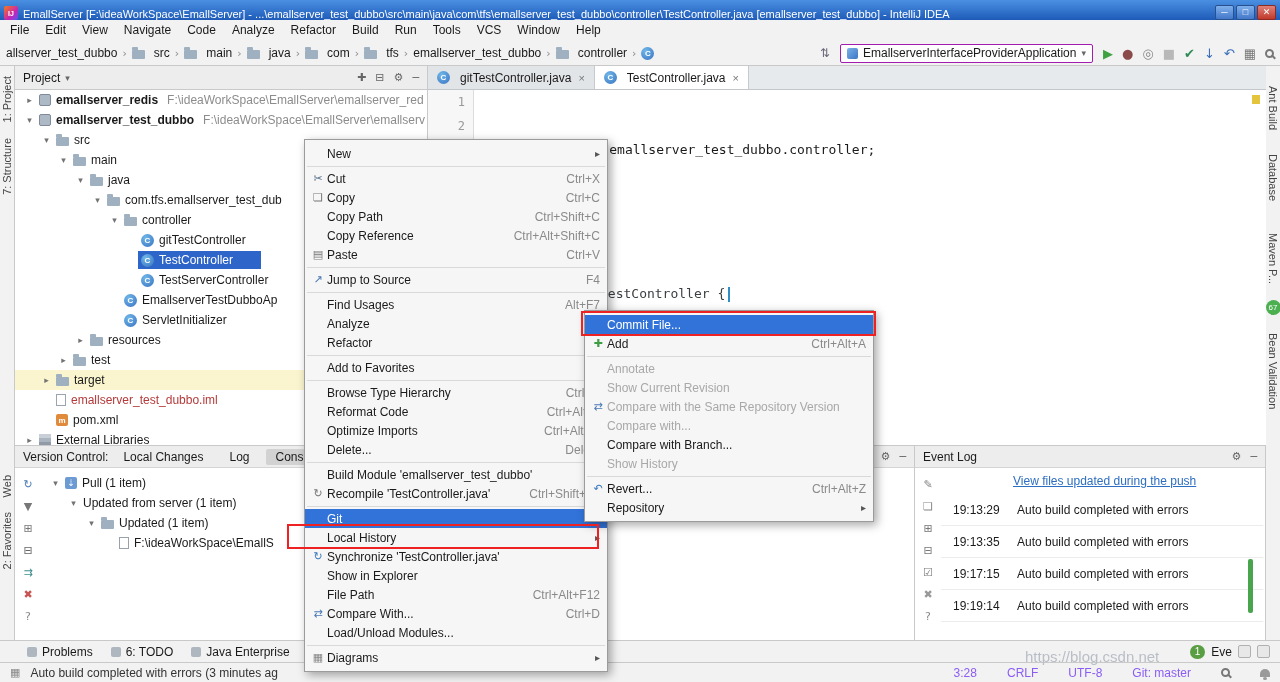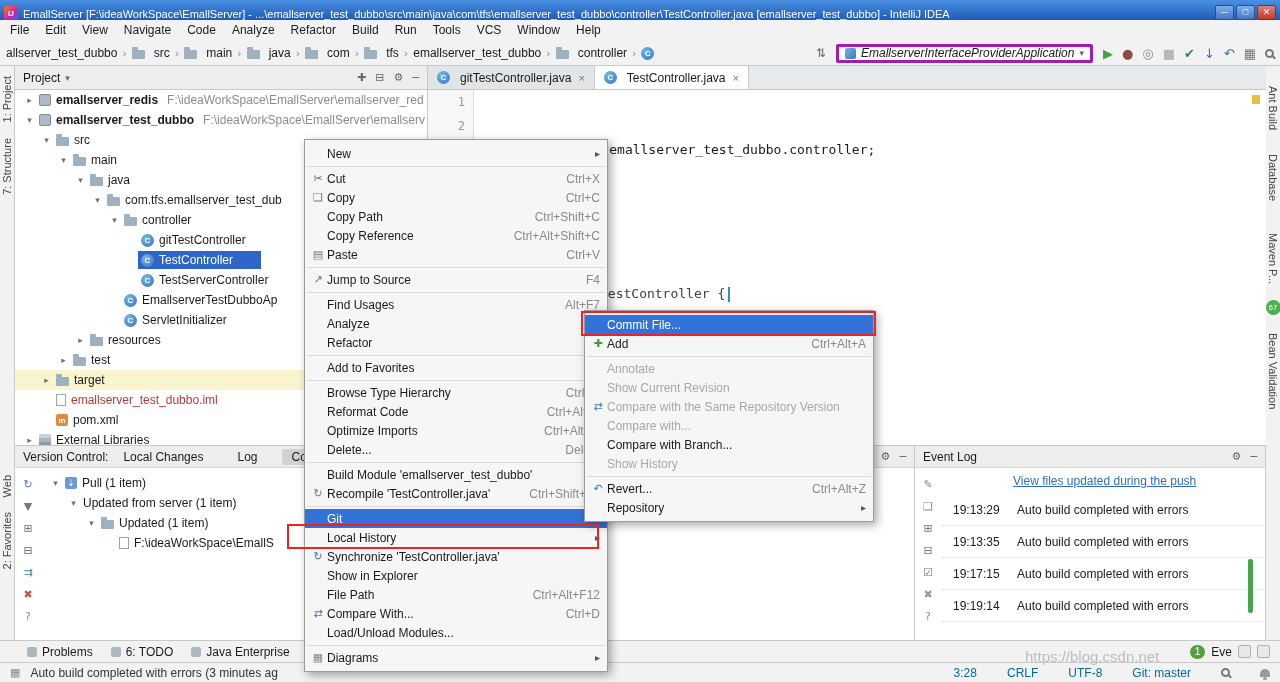--- a/index.html
+++ b/index.html
@@ -22,21 +22,21 @@
   .mb-item { padding:0 8px; line-height:21px; }
 
   
   #navbar { left:0; top:41px; width:1280px; height:25px; display:flex; align-items:center; background:#f2f2f2; border-bottom:1px solid #c9c9c9; padding:0 6px; }
   #crumbs { display:flex; align-items:center; white-space:nowrap; overflow:hidden; max-width:660px; }
   .crumb { display:inline-flex; align-items:center; gap:4px; }
   .crumb.bold .crumb-label { font-weight:normal; }
   .crumb-sep { color:#8a8a8a; margin:0 5px; font-size:11px; }
   #nav-right { margin-left:auto; display:flex; align-items:center; gap:10px; }
   .sort-glyph { color:#667; font-size:12px; }
-  #run-combo { display:flex; align-items:center; gap:5px; background:#fdfdfd; border:3px solid #a21caf; border-radius:2px; height:19px; padding:0 6px; min-width:230px;font-style:italic; }
+  #run-combo { display:flex; align-items:center; gap:5px; background:#fdfdfd; border:1px solid #a21caf; border-radius:2px; height:19px; padding:0 6px; min-width:230px; }
   .rc-icon { width:11px; height:11px; border-radius:2px; background:linear-gradient(135deg,#7bb2e8,#3c76c4); }
   .combo-arrow { color:#666; font-size:9px; margin-left:auto; }
   #tb-icons { display:flex; align-items:center; gap:9px; font-size:13px; }
   .magnifier { position:relative; width:9px; height:9px; border:2px solid #777; border-radius:50%; display:inline-block; }
   .magnifier::after { content:""; position:absolute; width:5px; height:2px; background:#777; transform:rotate(45deg); right:-4px; bottom:-2px; }
 
   
   #left-strip { left:0; top:66px; width:15px; height:596px; background:#f2f2f2; border-right:1px solid #c9c9c9; display:flex; flex-direction:column; align-items:center; }
   #right-strip { left:1265px; top:66px; width:15px; height:596px; background:#f2f2f2; border-left:1px solid #c9c9c9; display:flex; flex-direction:column; align-items:center; }
   .vtext { writing-mode:vertical-rl; transform:rotate(180deg); font-size:11px; color:#444; }
@@ -98,21 +98,21 @@
   
   #bottom-bar { left:0; top:640px; width:1280px; height:22px; background:#f2f2f2; border-top:1px solid #c9c9c9; display:flex; align-items:center; padding:0 10px 0 18px; }
   .bb-tab { display:inline-flex; align-items:center; gap:5px; padding:0 9px; }
   .bb-ic { width:10px; height:10px; background:#aeb6bf; border-radius:2px; }
   #bb-right { margin-left:auto; display:flex; align-items:center; gap:6px; }
   #bb-badge { background:#5a9e44; color:#fff; border-radius:7px; padding:0 5px; font-size:10px; line-height:14px; }
   .mini-box { width:13px; height:13px; border:1px solid #b0b0b0; background:#e8e8e8; border-radius:2px; }
   #status-bar { left:0; top:662px; width:1280px; height:20px; background:#f2f2f2; border-top:1px solid #c9c9c9; display:flex; align-items:center; padding:0 10px; }
   #sb-grid { color:#8a8a8a; font-size:11px; }
   #sb-message { margin-left:10px; color:#333; white-space:nowrap; overflow:hidden; }
-  #sb-right { margin-left:auto; display:flex; align-items:center; gap:30px;color:#0369a1; }
+  #sb-right { margin-left:auto; display:flex; align-items:center; gap:30px;color:#8b5cf6; }
   .bell { width:10px; height:8px; background:#9a9a9a; border-radius:5px 5px 0 0; position:relative; }
   .bell::after { content:""; position:absolute; left:3px; bottom:-3px; width:4px; height:3px; background:#9a9a9a; border-radius:50%; }
 
   
   .menu { position:absolute; background:#f6f6f6; border:1px solid #9b9b9b; box-shadow:3px 3px 9px rgba(0,0,0,.35); padding-top:4px; padding-bottom:4px; }
   #context-menu { left:304px; top:139px; width:304px; z-index:50; }
   #git-submenu { left:584px; top:310px; width:290px; z-index:55; }
   .menu-item { height:19px; display:flex; align-items:center; padding:0 7px 0 4px; white-space:nowrap; }
   .menu-icon { width:18px; text-align:center; font-size:11px; font-family:"DejaVu Sans",sans-serif; flex-shrink:0; }
   .menu-shortcut { color:#8a8a8a; margin-left:auto; padding-left:18px; }
@@ -400,21 +400,21 @@
       <div><span class="kw">package</span><span> com.tfs.emallserver_test_dubbo.controller;</span></div>
       <div>&nbsp;</div>
       <div class="code-line3"><span>TestController {</span><span class="caret"></span></div>
     </div>
   </div>
   <div id="editor-mark" class="abs"></div>
 
   <div id="vc-panel" class="abs">
     <div class="panel-header">
       <span>Version Control:</span>
-      <span id="vc-tabs" style="display:flex;gap:16px;">
+      <span id="vc-tabs" style="display:flex;gap:8px;">
           <span class="vc-tab">Local Changes</span>
           <span class="vc-tab">Log</span>
           <span class="vc-tab selected">Console</span>
         </span>
       <span class="hicons" id="vc-hicons">
           <span class="glyph" style="color: rgb(102, 102, 102);">⚙</span>
           <span class="glyph" style="color: rgb(102, 102, 102);">─</span>
         </span>
     </div>
     <div class="tool-col" id="vc-toolcol">

